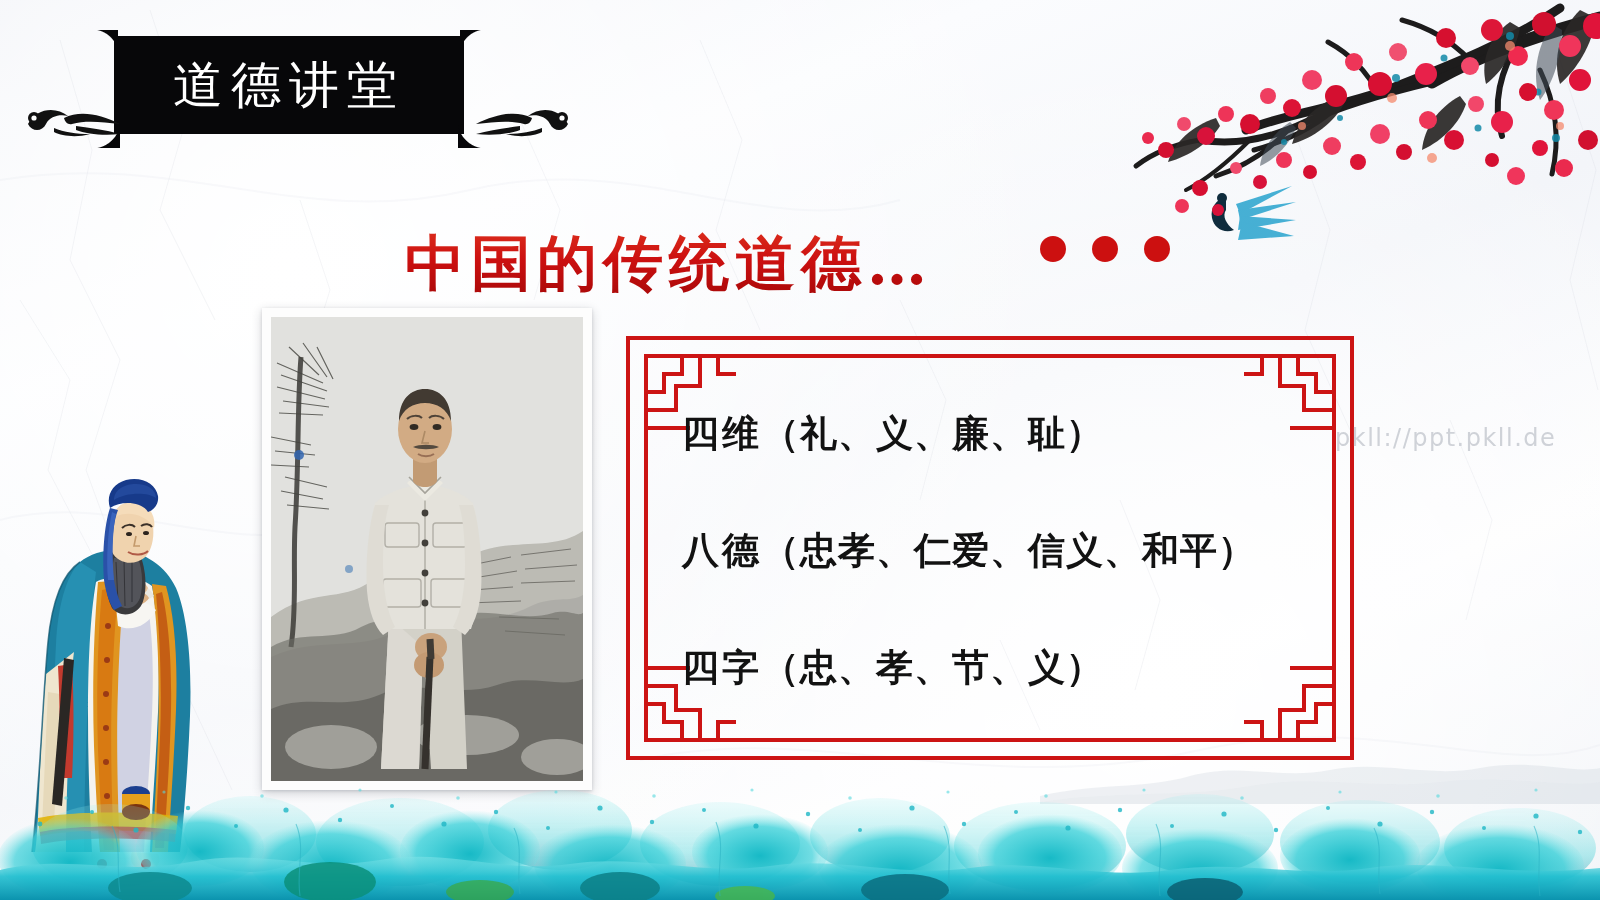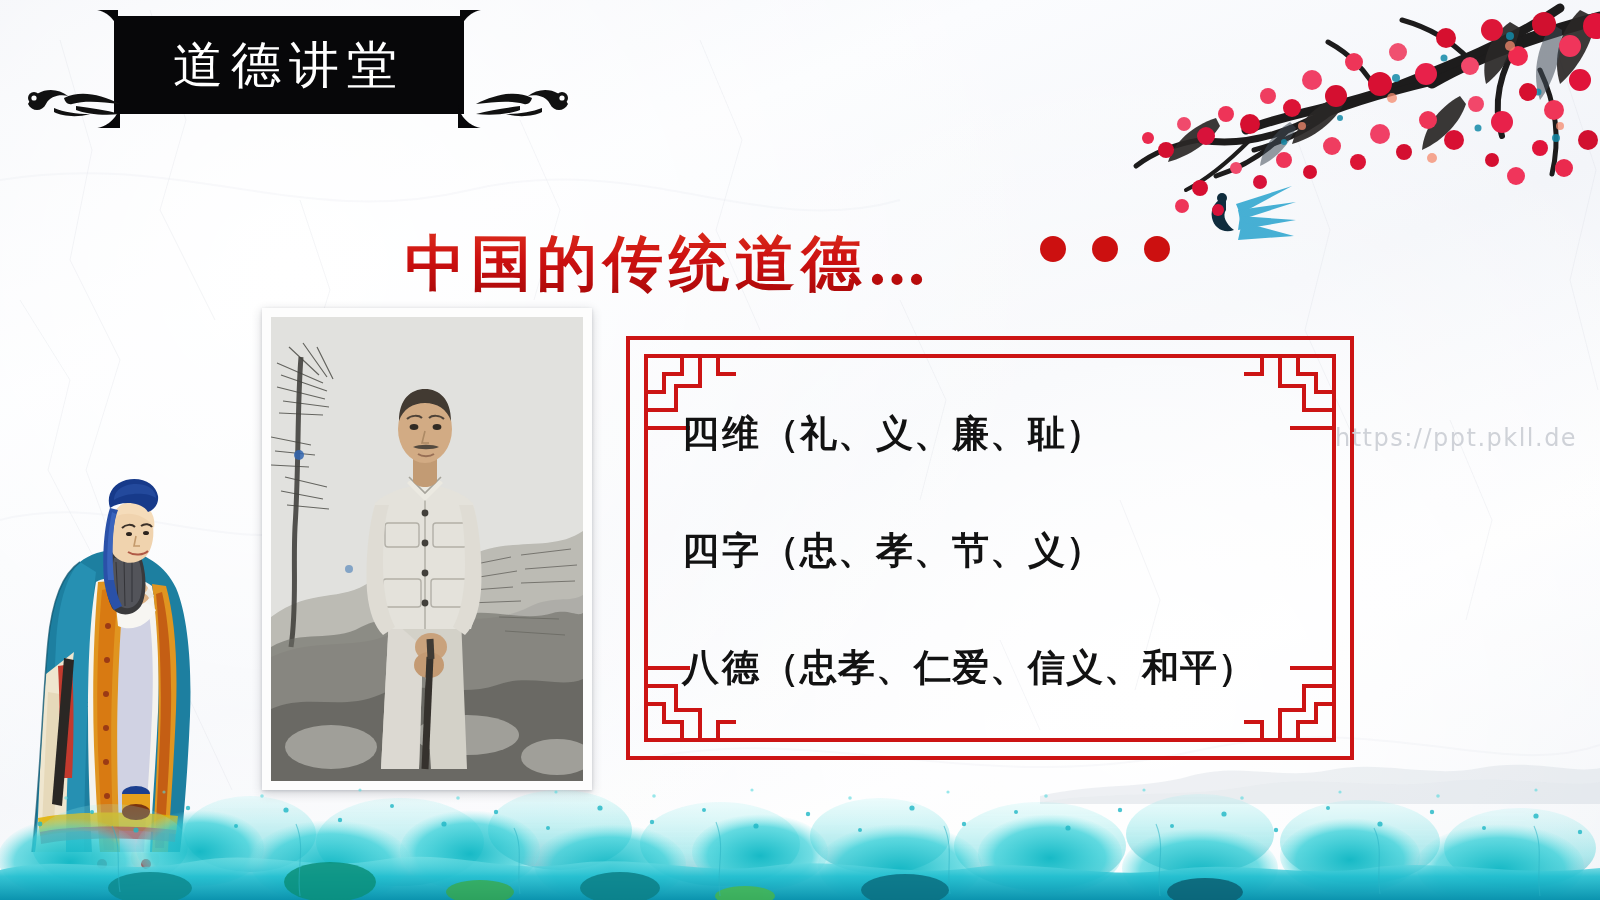--- a/index.html
+++ b/index.html
@@ -16,21 +16,21 @@
       radial-gradient(circle at 72% 78%, #ffffff 0%, rgba(255,255,255,0) 50%),
       linear-gradient(158deg,#eef0f6 0%,#fbfcfe 26%,#f3f5f9 52%,#fdfdfe 74%,#eef1f6 100%);
   }
   
   .paper-texture{
     position:absolute;inset:0;pointer-events:none;opacity:.55;
   }
   .paper-texture svg{width:100%;height:100%;display:block;}
 
   
-  .plaque-wrap{position:absolute;left:14px;top:0;width:560px;height:130px;}
+  .plaque-wrap{position:absolute;left:14px;top:20px;width:560px;height:130px;}
   .plaque{
     position:absolute;left:100px;top:16px;width:350px;height:98px;background:#070709;
   }
   .plaque::before,.plaque::after{
     content:"";position:absolute;width:26px;height:26px;background:#070709;
   }
   .plaque::before{left:-22px;top:-6px;
     -webkit-mask:radial-gradient(circle at 0 100%,transparent 26px,#000 27px);
     mask:radial-gradient(circle at 0 100%,transparent 26px,#000 27px);}
   .plaque::after{right:-22px;top:-6px;
@@ -391,29 +391,29 @@
         <path d="M714 338 L670 338"></path>
         <path d="M642 410 L642 392 L624 392"></path>
       </g>
     </svg>
 
     <div class="precepts">
       <div class="precept">
         <span class="lead">四维</span><span>（礼、义、廉、耻）</span>
       </div>
       <div class="precept">
+        <span class="lead">八德</span><span>（忠孝、仁爱、信义、和平）</span>
+      </div>
+      <div class="precept">
         <span class="lead">四字</span><span>（忠、孝、节、义）</span>
       </div>
-      <div class="precept">
-        <span class="lead">八德</span><span>（忠孝、仁爱、信义、和平）</span>
-      </div>
     </div>
   </div>
 
-  <div class="watermark">https://ppt.pkll.de</div>
+  <div class="watermark">pkll://ppt.pkll.de</div>
 
   <div class="confucius">
     <svg viewBox="0 0 180 414">
 
       <path d="M62 96 C44 108 34 136 30 176 C26 218 24 270 20 320 C18 348 16 370 14 386 L162 386 C166 352 170 300 172 250 C174 200 170 150 158 122 C148 100 126 86 104 84 C88 83 72 88 62 96Z" fill="#1d7fa0"></path>
       <path d="M62 96 C48 110 40 140 38 178 C36 218 34 268 30 318 C28 346 26 368 24 386 L66 386 C66 340 68 280 70 230 C72 180 74 136 78 106Z" fill="#2690b2"></path>
 
       <path d="M78 116 C72 150 70 200 70 250 C70 300 72 348 74 386 L132 386 C134 344 138 294 140 246 C142 196 140 152 134 120 C122 110 92 108 78 116Z" fill="#f4f3ef"></path>
       <path d="M92 150 C88 190 88 250 90 300 C92 340 94 366 96 386 L126 386 C128 348 132 296 134 248 C136 200 134 164 130 142Z" fill="#c7c9e0" opacity=".8"></path>
 

